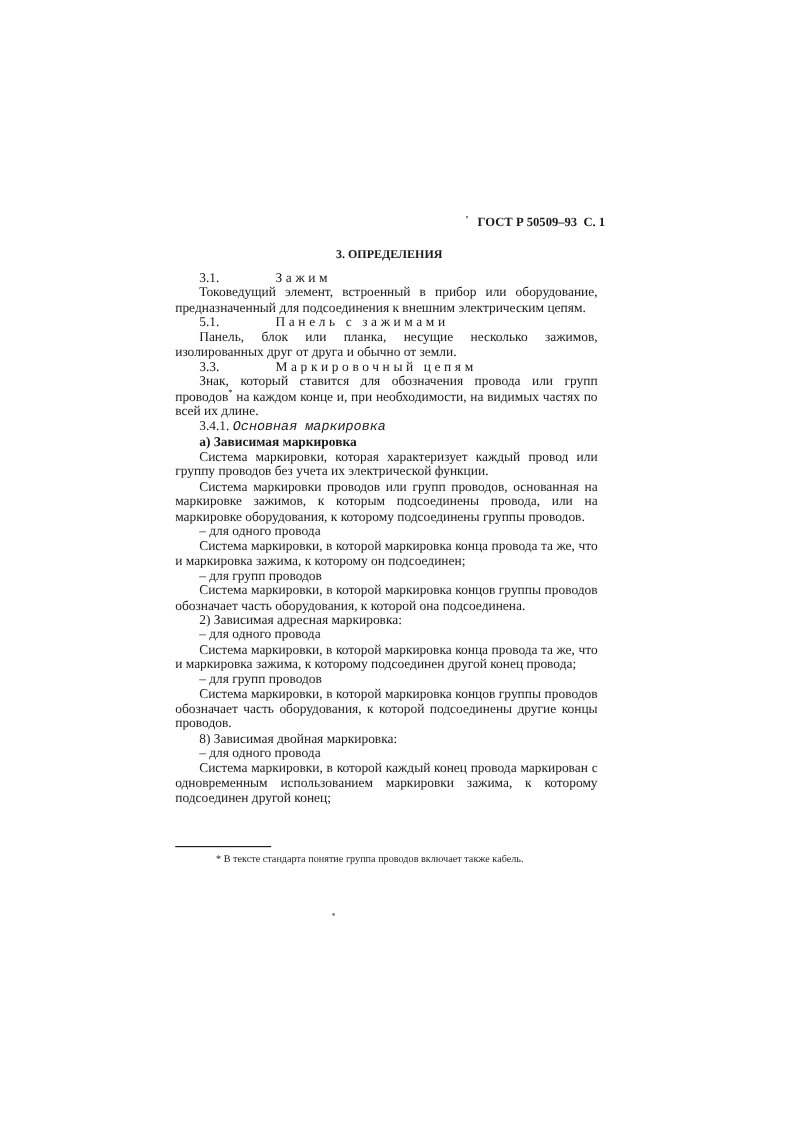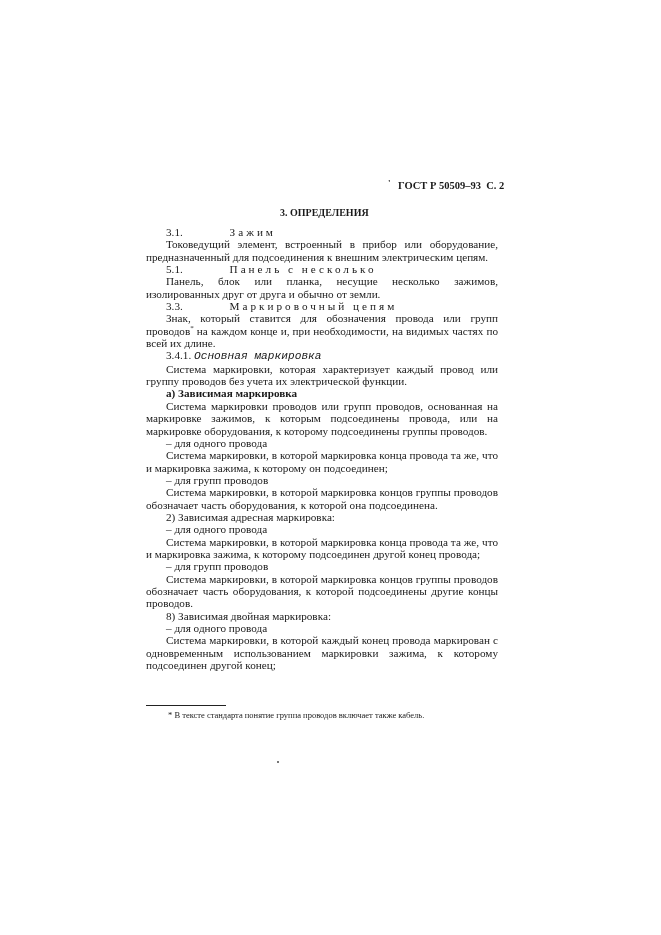--- a/index.html
+++ b/index.html
@@ -9,47 +9,47 @@
   .header .tick { position:absolute; left:-10px; top:-2px; font-size:9px; }
   .section-title { position:absolute; left:280px; top:207px; font-size:10px; font-weight:bold; white-space:nowrap;text-align:right; }
   .body { position:absolute; left:146px; top:226px; width:352px; font-size:11.2px; line-height:12.35px; }
   .p { margin:0; text-align:justify; text-align-last:left; }
   .ind { text-indent:20px; }
   .term { letter-spacing:3px;margin-left:44px; }
   .it { font-style:italic;font-family:Liberation Mono, monospace; }
   .b { font-weight:bold; }
   sup { font-size:7px; line-height:0; }
   .fn-rule { position:absolute; left:146px; top:705px; width:80px; border-top:1.5px solid #222; }
-  .footnote { position:absolute; left:168px; top:710px; font-size:8.5px; white-space:nowrap;text-align:right; }
+  .footnote { position:absolute; left:180px; top:710px; font-size:8.5px; white-space:nowrap;text-align:right; }
   .dot { position:absolute; left:277px; top:761px; width:2px; height:2px; background:#777; }
 </style>
 </head>
 <body>
 
 <div class="header">
   <span class="tick">'</span>
-  <span>ГОСТ Р 50509–93</span>&nbsp;&nbsp;<span>С. 2</span>
+  <span>ГОСТ Р 50509–93</span>&nbsp;&nbsp;<span>С. 1</span>
 </div>
 
 <div class="section-title">3. ОПРЕДЕЛЕНИЯ</div>
 
 <div class="body">
   <p class="p ind"><span>3.1.</span> <span class="term">Зажим</span></p>
   <p class="p ind">Токоведущий элемент, встроенный в прибор или оборудование, предназначенный для подсоединения к внешним электрическим цепям.</p>
 
-  <p class="p ind"><span>5.1.</span> <span class="term">Панель с несколько</span></p>
+  <p class="p ind"><span>5.1.</span> <span class="term">Панель с зажимами</span></p>
   <p class="p ind">Панель, блок или планка, несущие несколько зажимов, изолированных друг от друга и обычно от земли.</p>
 
   <p class="p ind"><span>3.3.</span> <span class="term">Маркировочный цепям</span></p>
   <p class="p ind"><span>Знак, который ставится для обозначения провода или групп проводов</span><sup>*</sup><span> на каждом конце и, при необходимости, на видимых частях по всей их длине.</span></p>
 
   <p class="p ind"><span>3.4.1.</span> <span class="it">Основная маркировка</span></p>
+  <p class="p ind b">а) Зависимая маркировка</p>
+
   <p class="p ind">Система маркировки, которая характеризует каждый провод или группу проводов без учета их электрической функции.</p>
-
-  <p class="p ind b">а) Зависимая маркировка</p>
   <p class="p ind">Система маркировки проводов или групп проводов, основанная на маркировке зажимов, к которым подсоединены провода, или на маркировке оборудования, к которому подсоединены группы проводов.</p>
 
   <p class="p ind">– для одного провода</p>
   <p class="p ind">Система маркировки, в которой маркировка конца провода та же, что и маркировка зажима, к которому он подсоединен;</p>
   <p class="p ind">– для групп проводов</p>
   <p class="p ind">Система маркировки, в которой маркировка концов группы проводов обозначает часть оборудования, к которой она подсоединена.</p>
 
   <p class="p ind">2) Зависимая адресная маркировка:</p>
   <p class="p ind">– для одного провода</p>
   <p class="p ind">Система маркировки, в которой маркировка конца провода та же, что и маркировка зажима, к которому подсоединен другой конец провода;</p>

